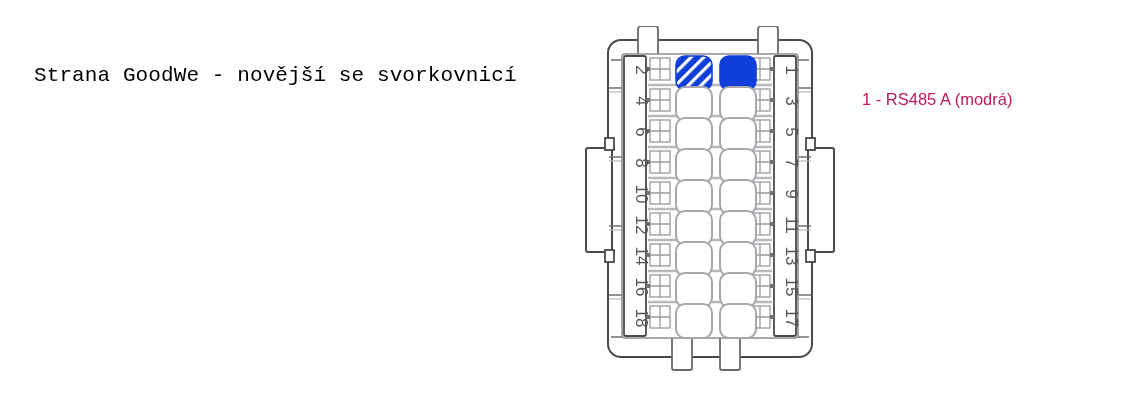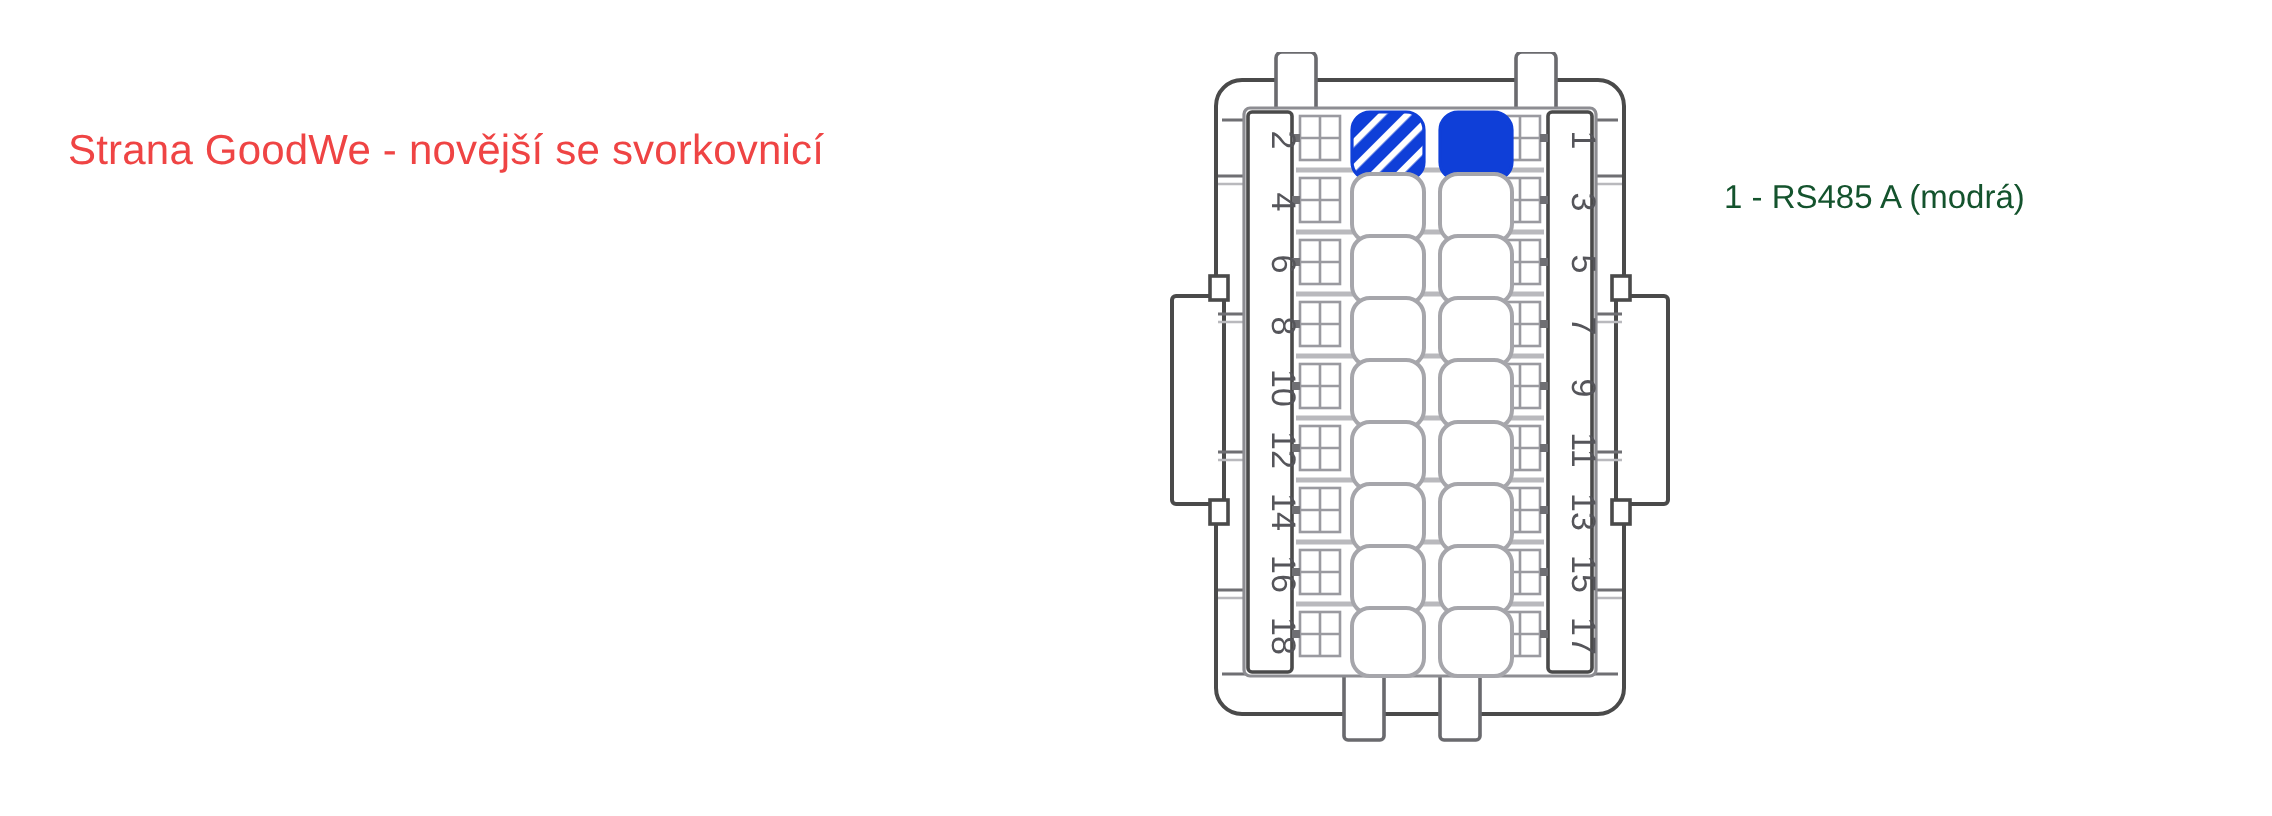--- a/index.html
+++ b/index.html
@@ -17,33 +17,34 @@
     -webkit-font-smoothing: antialiased;
   }
 
   
   #caption {
     position: absolute;
     left: 34px;
     top: 63px;
     font-size: 21px;
     line-height: 26px;
-    color: #ef4444;
+    color: #000000;
     white-space: nowrap;
     letter-spacing: 0.1px;
+    font-family: Liberation Mono, monospace;
   }
 
   
   #legend {
     position: absolute;
     left: 862px;
     top: 88px;
     font-size: 16.5px;
     line-height: 23px;
-    color: #14532d;
+    color: #be185d;
     white-space: nowrap;
   }
   #legend .legend-line { display: block; }
 
   
   #connector {
     position: absolute;
     left: 580px;
     top: 26px;
     width: 260px;

